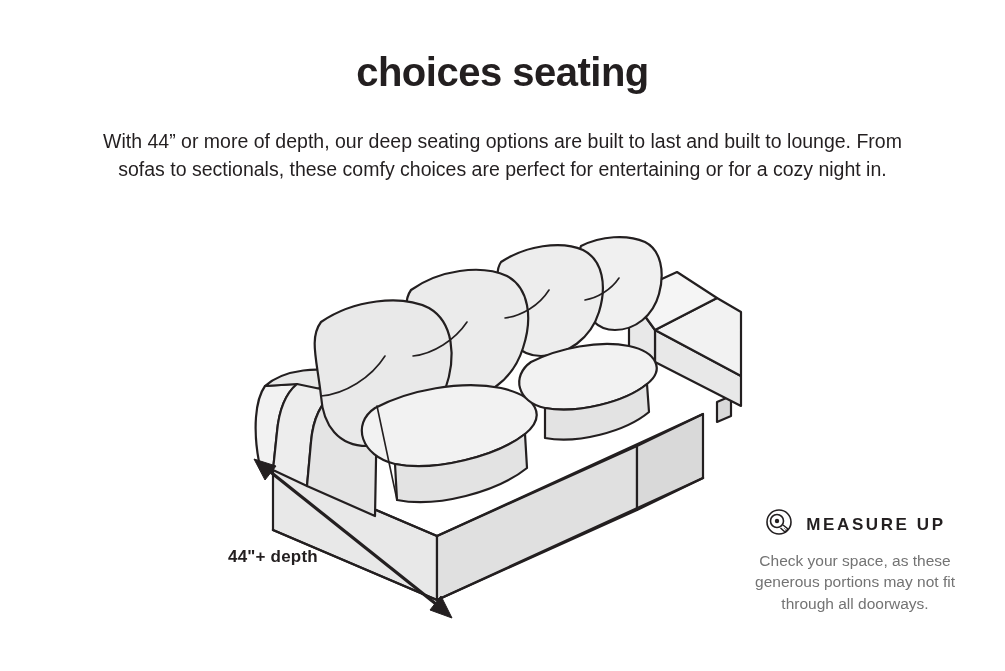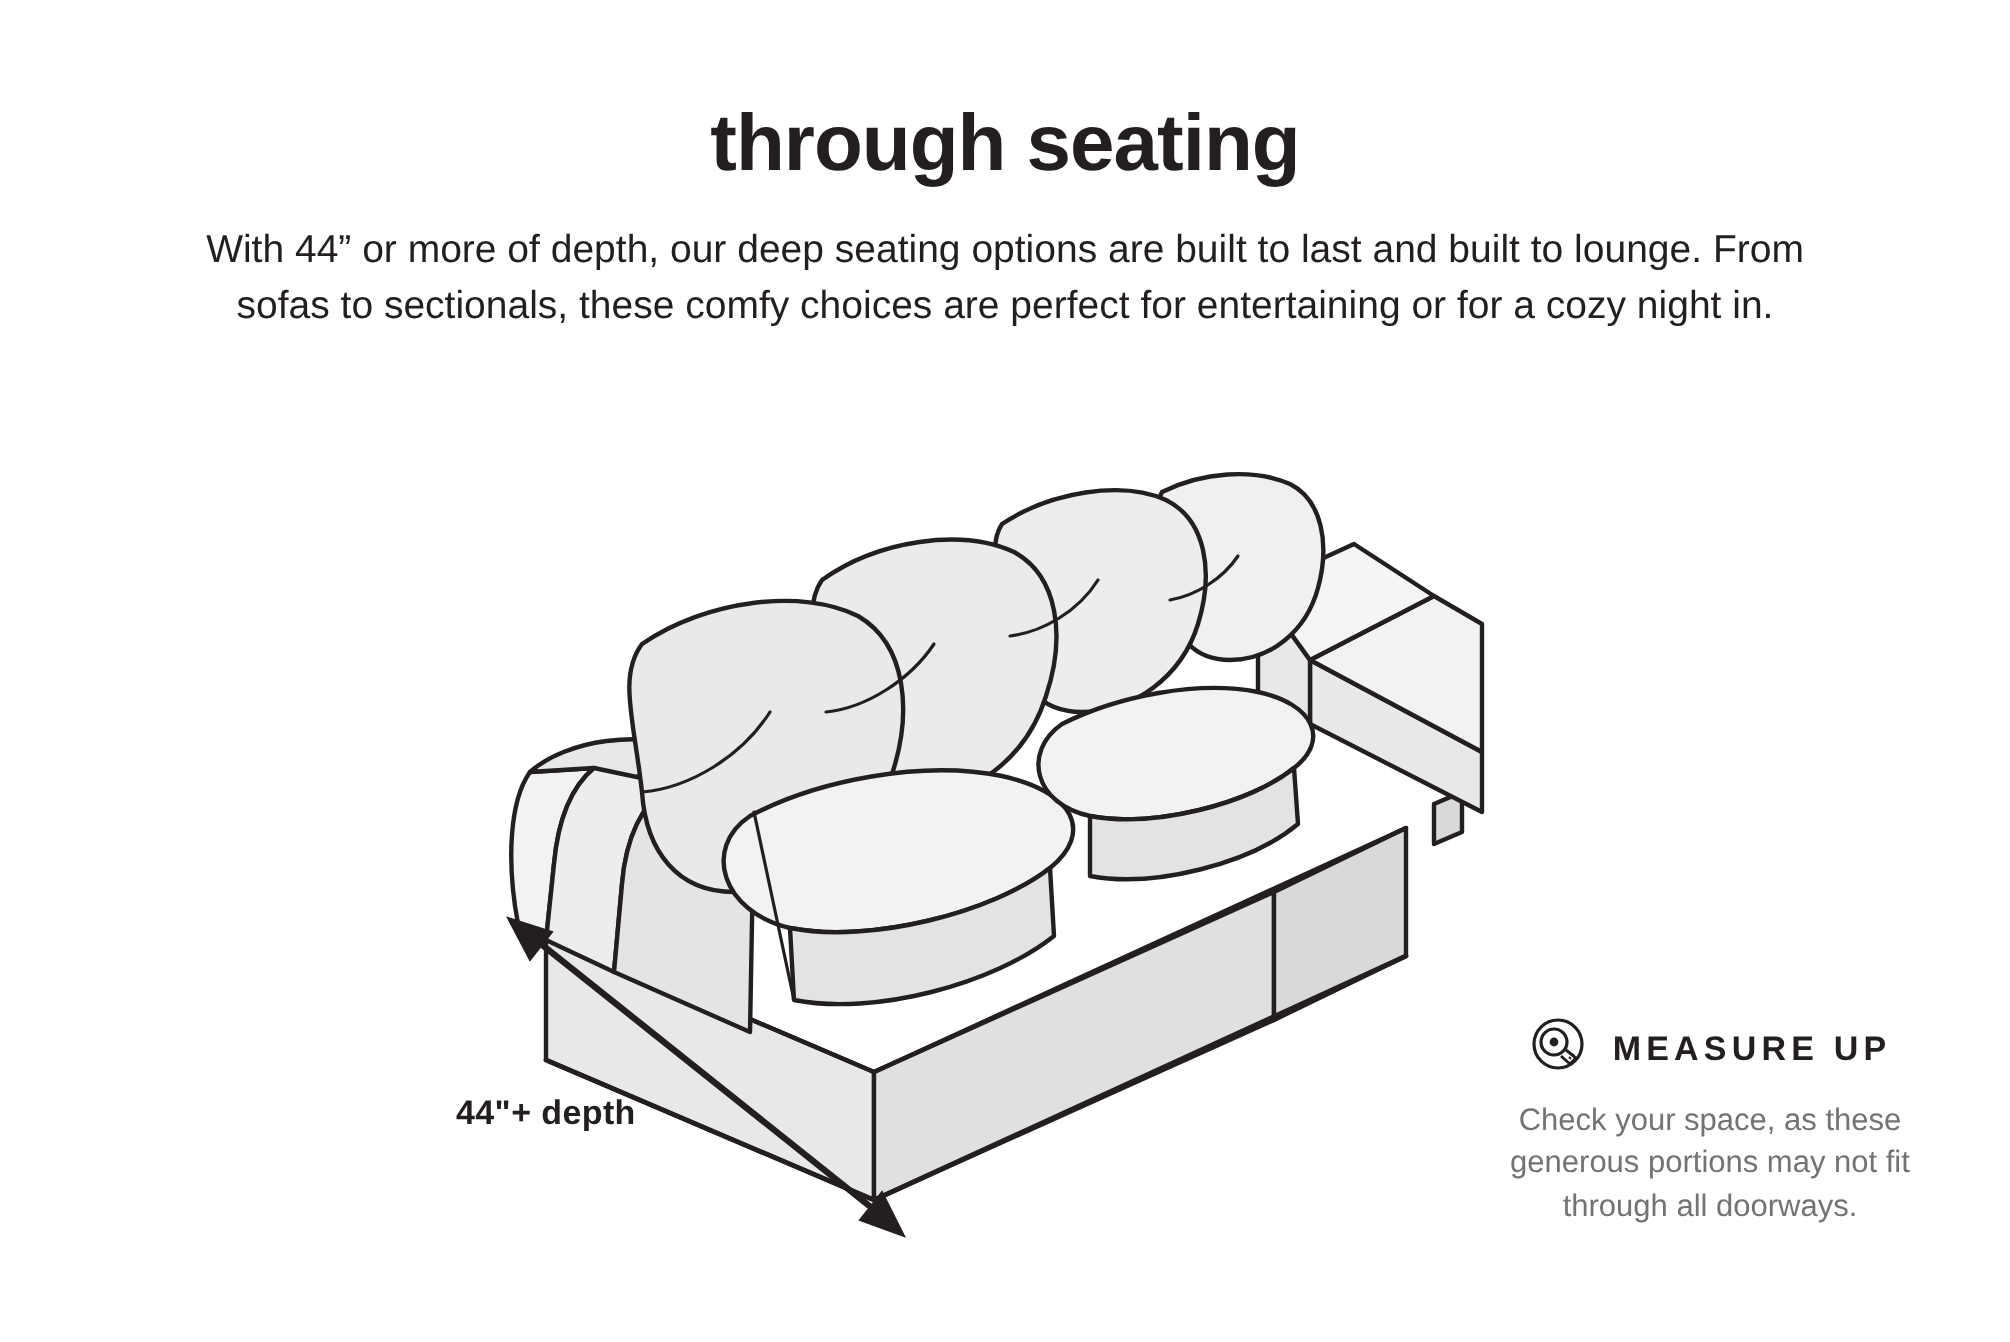--- a/index.html
+++ b/index.html
@@ -30,21 +30,21 @@
     text-align: center;
     font-size: 40px;
     font-weight: bold;
     letter-spacing: -0.5px;
     color: #231f20;
     line-height: 1.1;
   }
 
   .subhead {
     position: absolute;
-    top: 112px;
+    top: 128px;
     left: 96px;
     width: 813px;
     text-align: center;
     font-size: 19.5px;
     line-height: 1.42;
     color: #231f20;
   }
 
   
   .illustration {
@@ -92,21 +92,21 @@
     font-size: 15.5px;
     line-height: 1.38;
     color: #737373;
   }
 </style>
 </head>
 <body>
 
 <div class="page">
 
-  <div class="headline">through seating</div>
+  <div class="headline">choices seating</div>
 
   <div class="subhead">With 44” or more of depth, our deep seating options are built to last and built to lounge. From sofas to sectionals, these comfy choices are perfect for entertaining or for a cozy night in.</div>
 
   <div class="illustration">
     <svg viewBox="0 0 560 440" width="560" height="440" xmlns="http://www.w3.org/2000/svg">
       <g fill="none" stroke="#231f20" stroke-width="2.2" stroke-linejoin="round" stroke-linecap="round">
 
         <g fill="#d9d9d9">
           <path d="M180 360 L180 384 L196 392 L196 368 Z"></path>
           <path d="M492 222 L492 242 L506 236 L506 216 Z"></path>

